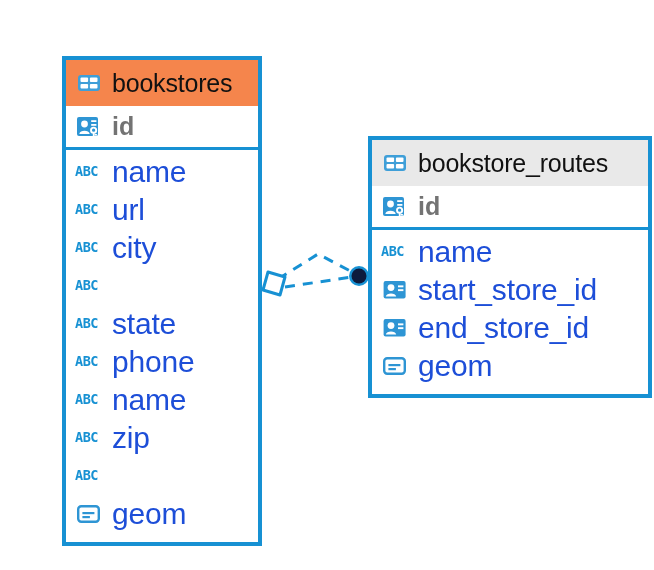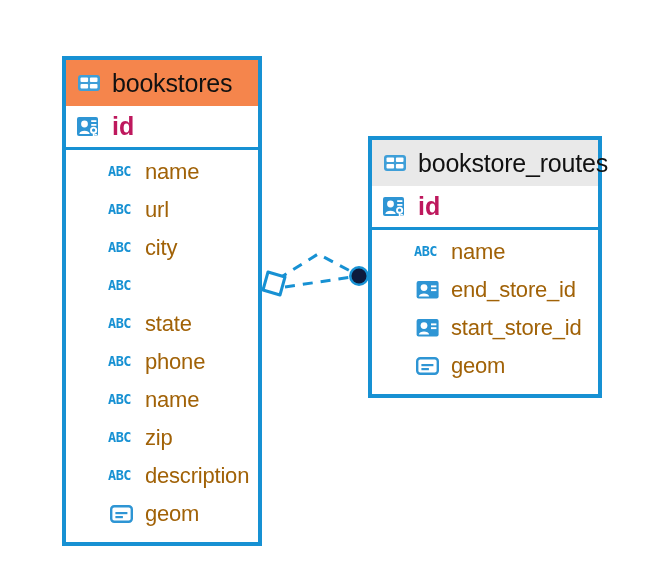--- a/index.html
+++ b/index.html
@@ -54,40 +54,39 @@
     align-items: center;
     height: 44px;
     padding-left: 9px;
     gap: 9px;
     border-bottom: 3px solid #1791d3;
     background: #ffffff;
   }
   .pk-label {
     font-size: 25px;
     font-weight: bold;
-    color: #be185d;
+    color: #737373;
     white-space: nowrap;
   }
 
   .fields {
     padding-top: 3px;
-    padding-left: 33px;
   }
   .field-row {
     box-sizing: border-box;
     display: flex;
     align-items: center;
     height: 38px;
     padding-left: 9px;
     gap: 9px;
     background: #ffffff;
   }
   .field-label {
-    font-size: 22px;
-    color: #a16207;
+    font-size: 30px;
+    color: #1d4ed8;
     white-space: nowrap;
     letter-spacing: -0.2px;
   }
 
   
   .icon {
     flex: 0 0 auto;
     width: 28px;
     height: 28px;
     display: block;
@@ -206,38 +205,37 @@
         <span class="field-label">name</span>
       </div>
 
       <div class="field-row">
         <span class="icon-abc">ABC</span>
         <span class="field-label">zip</span>
       </div>
 
       <div class="field-row">
         <span class="icon-abc">ABC</span>
-        <span class="field-label">description</span>
       </div>
 
       <div class="field-row">
         <span class="icon">
           <svg width="28" height="28" viewBox="0 0 28 28" xmlns="http://www.w3.org/2000/svg">
             <rect x="3.2" y="6.2" width="20.6" height="15.6" rx="3" fill="#ffffff" stroke="#2e95d4" stroke-width="2.4"></rect>
             <rect x="7.4" y="12" width="12" height="2.2" fill="#2e95d4"></rect>
             <rect x="7.4" y="16" width="7.5" height="2.2" fill="#2e95d4"></rect>
           </svg>
         </span>
         <span class="field-label">geom</span>
       </div>
 
     </div>
   </div>
 
-  <div class="entity" style="left:368px; top:136px; width:234px; height:262px;">
+  <div class="entity" style="left:368px; top:136px; width:284px; height:262px;">
 
     <div class="entity-header grey">
       <span class="icon">
         <svg width="28" height="28" viewBox="0 0 28 28" xmlns="http://www.w3.org/2000/svg">
           <rect x="3" y="6" width="22" height="16" rx="3" fill="#3f9fd8"></rect>
           <rect x="5.5" y="8.5" width="7.6" height="4.6" rx="1" fill="#ffffff"></rect>
           <rect x="14.9" y="8.5" width="7.6" height="4.6" rx="1" fill="#ffffff"></rect>
           <rect x="5.5" y="14.9" width="7.6" height="4.6" rx="1" fill="#ffffff"></rect>
           <rect x="14.9" y="14.9" width="7.6" height="4.6" rx="1" fill="#ffffff"></rect>
         </svg>
@@ -271,34 +269,34 @@
       <div class="field-row">
         <span class="icon">
           <svg width="28" height="28" viewBox="0 0 28 28" xmlns="http://www.w3.org/2000/svg">
             <rect x="2.6" y="5" width="22" height="17.5" rx="2" fill="#2e95d4"></rect>
             <circle cx="10" cy="11.6" r="3.4" fill="#ffffff"></circle>
             <path d="M 4.8 20.6 C 5.3 16.3 14.7 16.3 15.2 20.6 Z" fill="#ffffff"></path>
             <rect x="17" y="9.4" width="5.4" height="1.9" fill="#ffffff"></rect>
             <rect x="17" y="13.2" width="5.4" height="1.9" fill="#ffffff"></rect>
           </svg>
         </span>
-        <span class="field-label">end_store_id</span>
+        <span class="field-label">start_store_id</span>
       </div>
 
       <div class="field-row">
         <span class="icon">
           <svg width="28" height="28" viewBox="0 0 28 28" xmlns="http://www.w3.org/2000/svg">
             <rect x="2.6" y="5" width="22" height="17.5" rx="2" fill="#2e95d4"></rect>
             <circle cx="10" cy="11.6" r="3.4" fill="#ffffff"></circle>
             <path d="M 4.8 20.6 C 5.3 16.3 14.7 16.3 15.2 20.6 Z" fill="#ffffff"></path>
             <rect x="17" y="9.4" width="5.4" height="1.9" fill="#ffffff"></rect>
             <rect x="17" y="13.2" width="5.4" height="1.9" fill="#ffffff"></rect>
           </svg>
         </span>
-        <span class="field-label">start_store_id</span>
+        <span class="field-label">end_store_id</span>
       </div>
 
       <div class="field-row">
         <span class="icon">
           <svg width="28" height="28" viewBox="0 0 28 28" xmlns="http://www.w3.org/2000/svg">
             <rect x="3.2" y="6.2" width="20.6" height="15.6" rx="3" fill="#ffffff" stroke="#2e95d4" stroke-width="2.4"></rect>
             <rect x="7.4" y="12" width="12" height="2.2" fill="#2e95d4"></rect>
             <rect x="7.4" y="16" width="7.5" height="2.2" fill="#2e95d4"></rect>
           </svg>
         </span>

